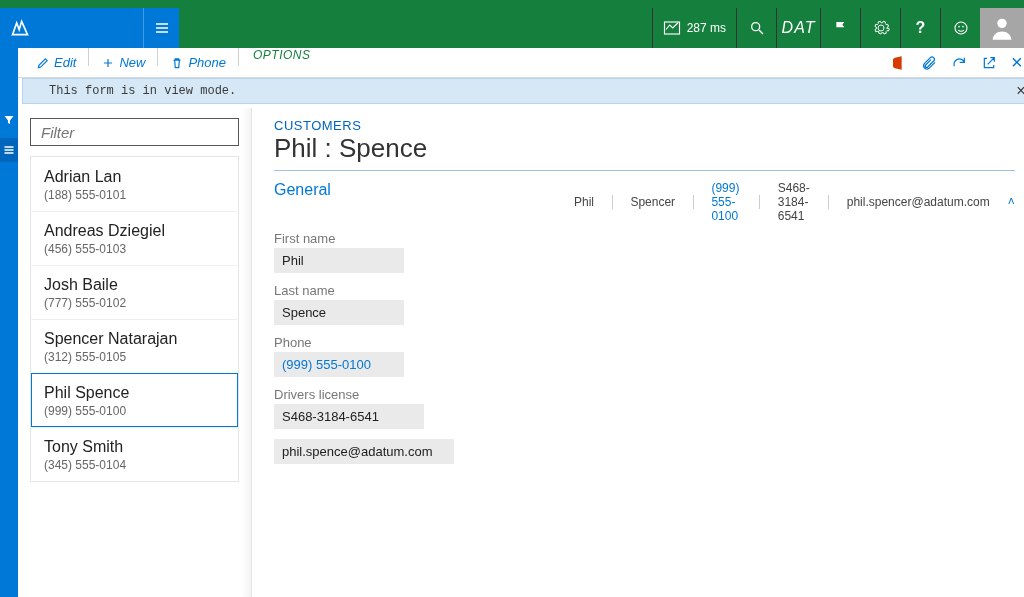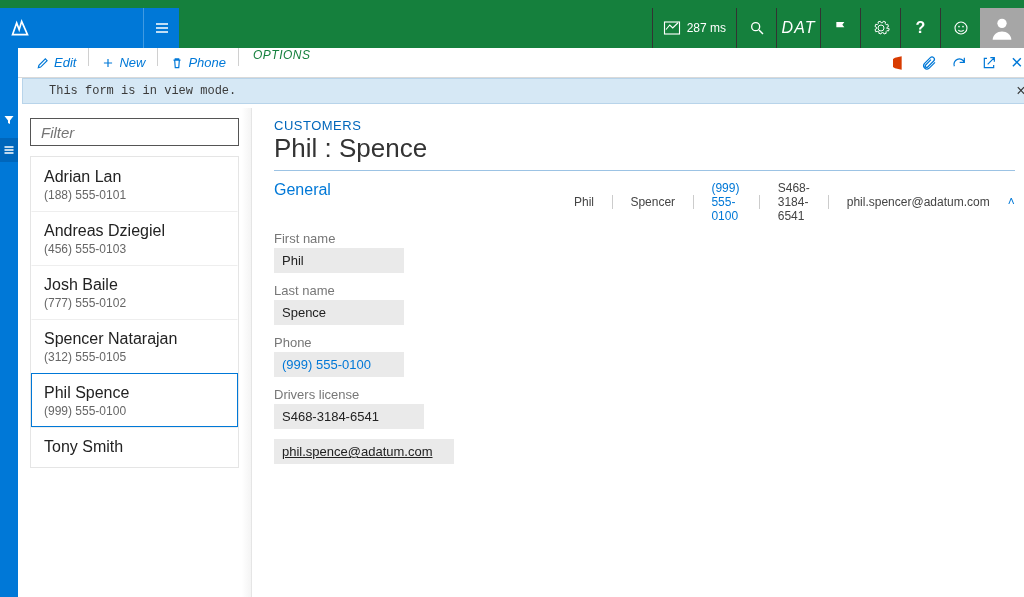--- a/index.html
+++ b/index.html
@@ -68,21 +68,21 @@
   .section-title { font-size:16px; color:#0078d7; margin-bottom:10px; flex: 0 0 300px;}
   .summary { display:flex; gap:18px; font-size:12px; color:#444; margin-left:auto; align-items:center;}
   .summary .sep { width:1px; height:14px; background:#ccc; display:inline-block;}
   .summary .link { color:#0078d7;}
   .summary .chev { color:#0078d7; cursor:pointer; font-size:12px;}
 
   .field { margin-bottom:10px;}
   .field-label { font-size:13px; color:#777; margin-bottom:2px;}
   .field-val { background:#eaeaea; padding:5px 8px; font-size:13px; color:#222; min-width:130px; display:inline-block;}
   .field-val.link { color:#0078d7;}
-  .field-email { background:#eaeaea; padding:5px 8px; font-size:13px; color:#222; display:inline-block;text-decoration:underline;}
+  .field-email { background:#eaeaea; padding:5px 8px; font-size:13px; color:#222; display:inline-block;}
 
 </style>
 </head>
 <body>
 
 <div class="topbar">
   <div class="topbar-left">
     <svg viewBox="0 0 24 24" fill="#fff">
         <path d="M3 20 L8 6 L11 14 L14 4 L21 20 Z" fill="none" stroke="#fff" stroke-width="2"></path>
       </svg>
@@ -236,20 +236,21 @@
           <div class="cust-item">
             <div class="nm">Spencer Natarajan</div>
             <div class="ph">(312) 555-0105</div>
           </div>
           <div class="cust-item selected">
             <div class="nm">Phil Spence</div>
             <div class="ph">(999) 555-0100</div>
           </div>
           <div class="cust-item">
             <div class="nm">Tony Smith</div>
+            <div class="ph">(345) 555-0104</div>
           </div>
         </div>
       </div>
 
       <div class="detail-pane">
         <div class="breadcrumb">CUSTOMERS</div>
         <div class="rec-title">Phil : Spence</div>
         <div class="hr-blue"></div>
 
         <div class="detail-row">

